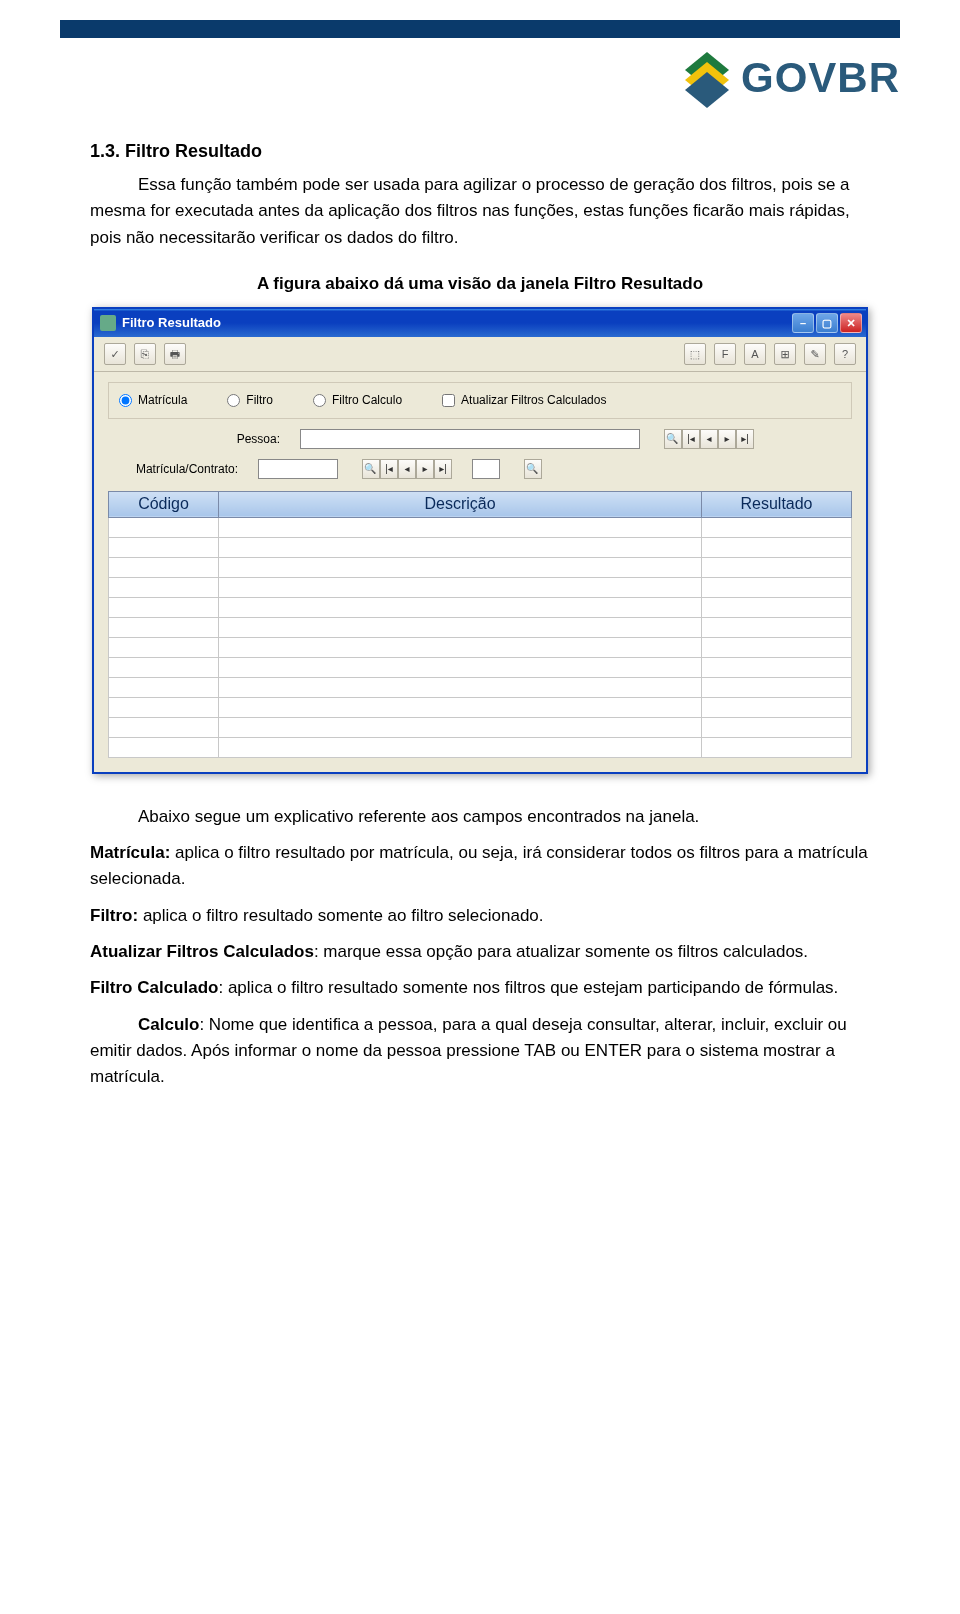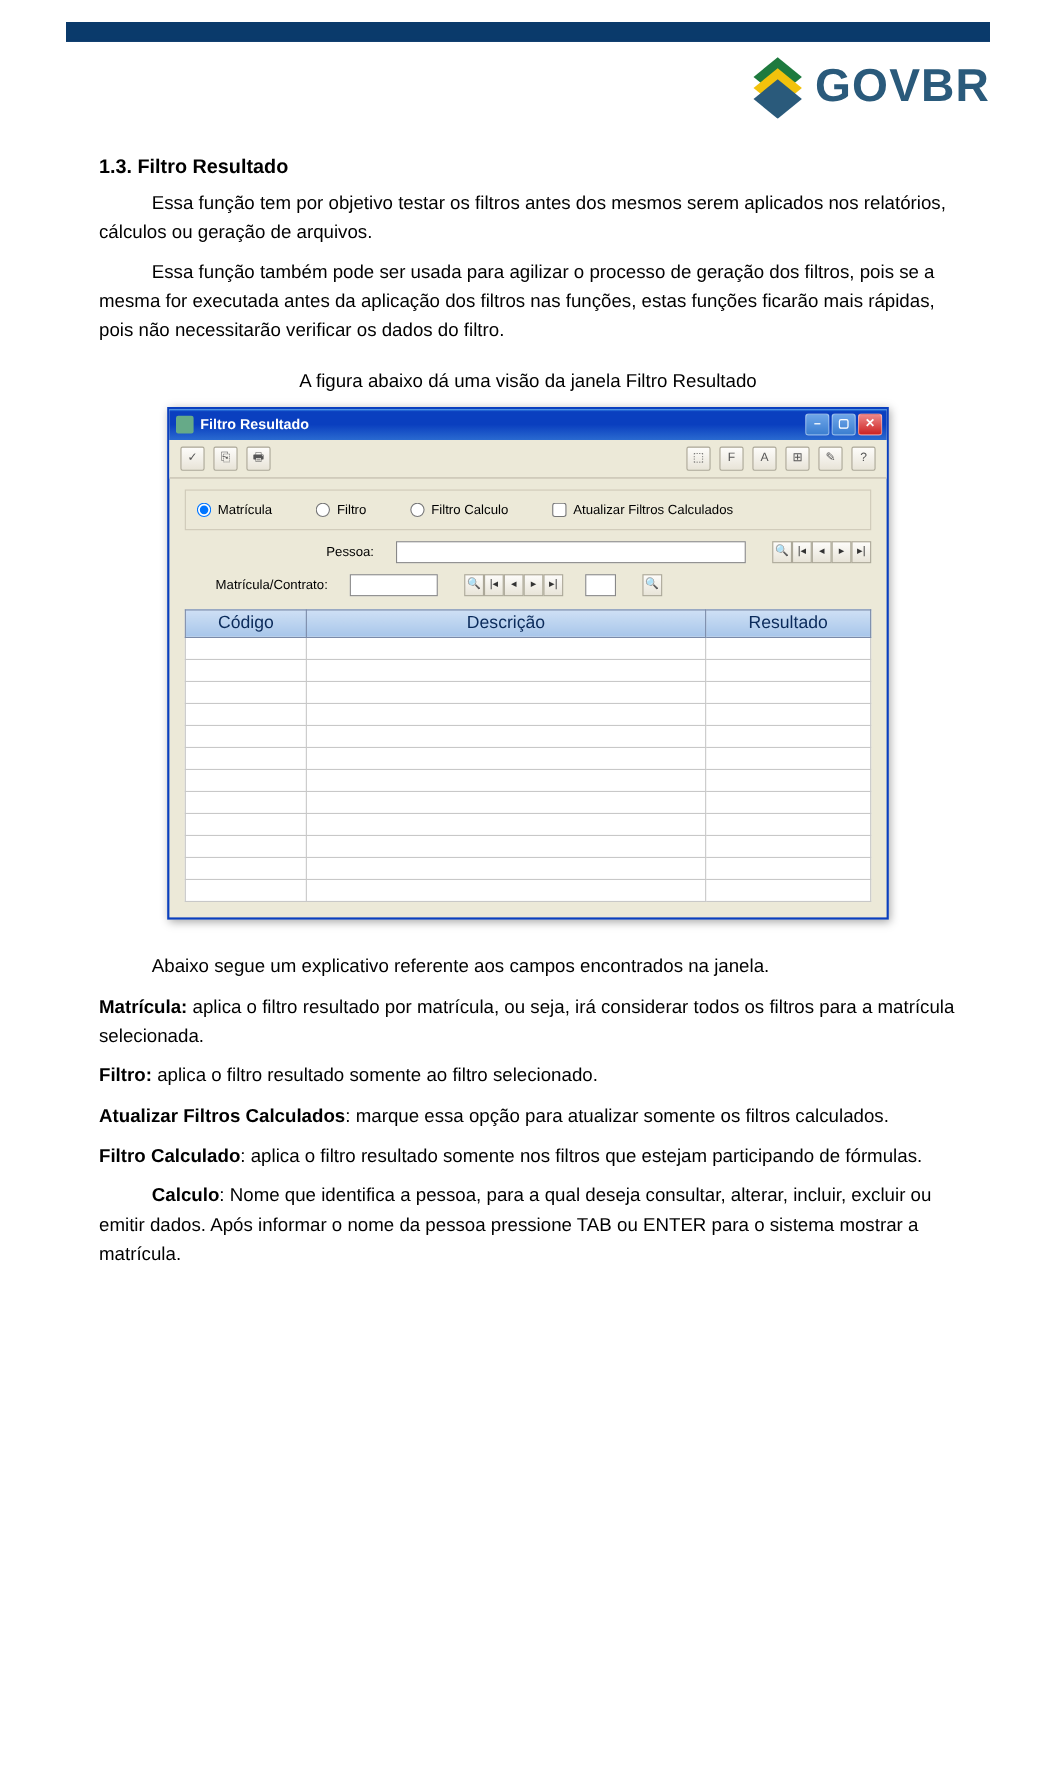--- a/index.html
+++ b/index.html
@@ -45,26 +45,26 @@
   .content h2 {
     font-size: 18px;
     font-weight: bold;
     margin-bottom: 6px;
   }
   .content p { margin-bottom: 10px; }
   .content p.indent { text-indent: 48px; }
   .content .bold { font-weight: bold; }
   .caption {
     text-align: center;
-    font-weight: normal;
+    font-weight: bold;
     margin: 20px 0 16px 0;
   }
   
   .win {
-    width: 656px;
+    width: 776px;
     margin: 0 auto 30px auto;
     border: 2px solid #0a3fbf;
     background: #ece9d8;
     box-shadow: 2px 2px 8px rgba(0,0,0,0.35);
     font-family: Tahoma, Arial, sans-serif;
     font-size: 12px;
   }
   .titlebar {
     height: 28px;
     background: linear-gradient(to bottom, #3b8ee8 0%, #0a3fbf 8%, #0a3fbf 50%, #2a6ad0 100%);
@@ -174,21 +174,20 @@
         <polygon points="30,24 52,42 30,60 8,42" fill="#2a5a7b"></polygon>
       </svg>
     </div>
     <div class="logo-text">GOVBR</div>
   </div>
 </div>
 
 <div class="content">
 
   <h2>1.3. Filtro Resultado</h2>
-  <p class="indent">Essa função tem por objetivo testar os filtros antes dos mesmos serem aplicados nos relatórios, cálculos ou geração de arquivos.</p>
   <p class="indent">Essa função também pode ser usada para agilizar o processo de geração dos filtros, pois se a mesma for executada antes da aplicação dos filtros nas funções, estas funções ficarão mais rápidas, pois não necessitarão verificar os dados do filtro.</p>
 
   <p class="caption">A figura abaixo dá uma visão da janela Filtro Resultado</p>
 
   <div class="win">
     <div class="titlebar">
       <div class="titlebar-left">
         <span class="appicon"></span>
         <span>Filtro Resultado</span>
       </div>

